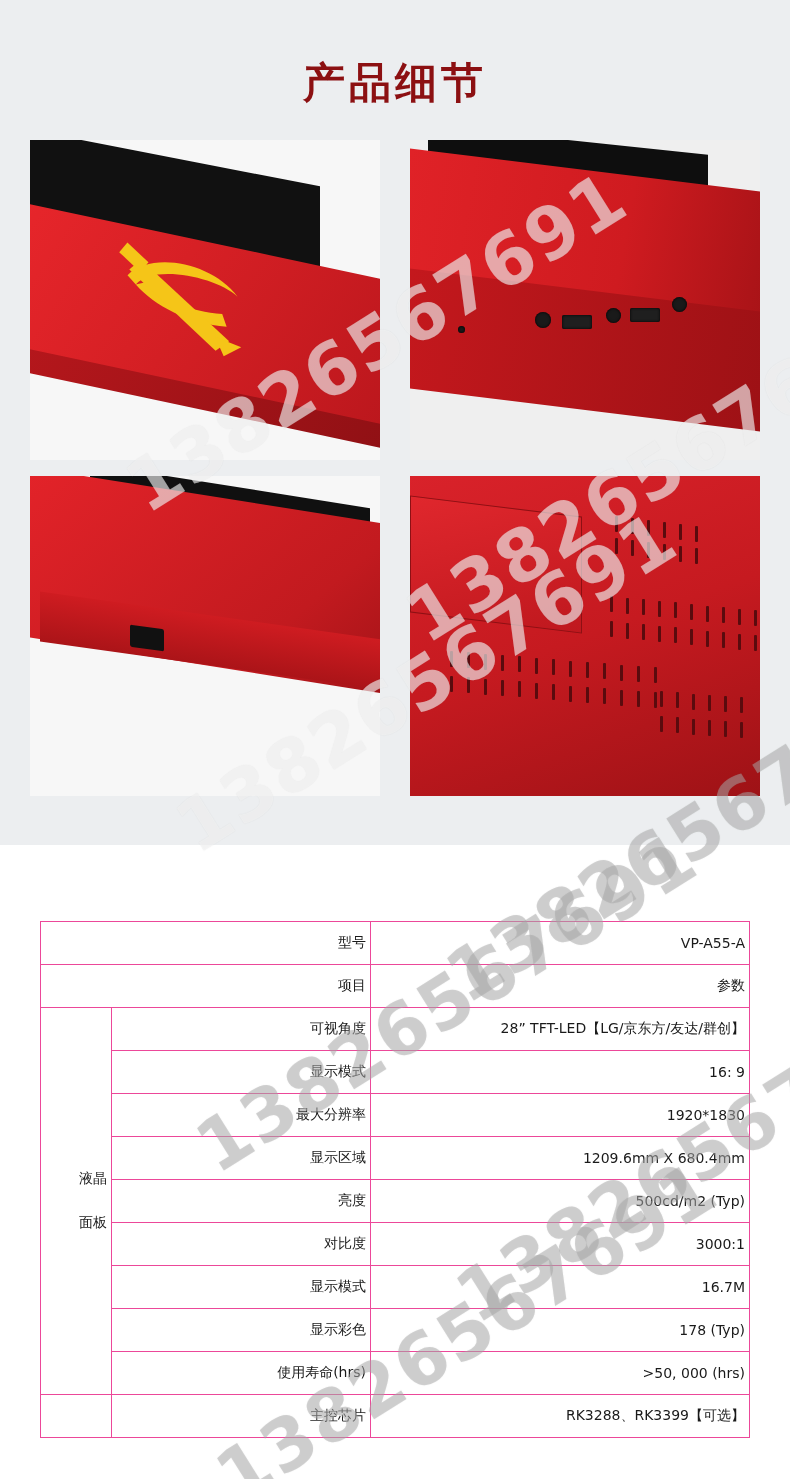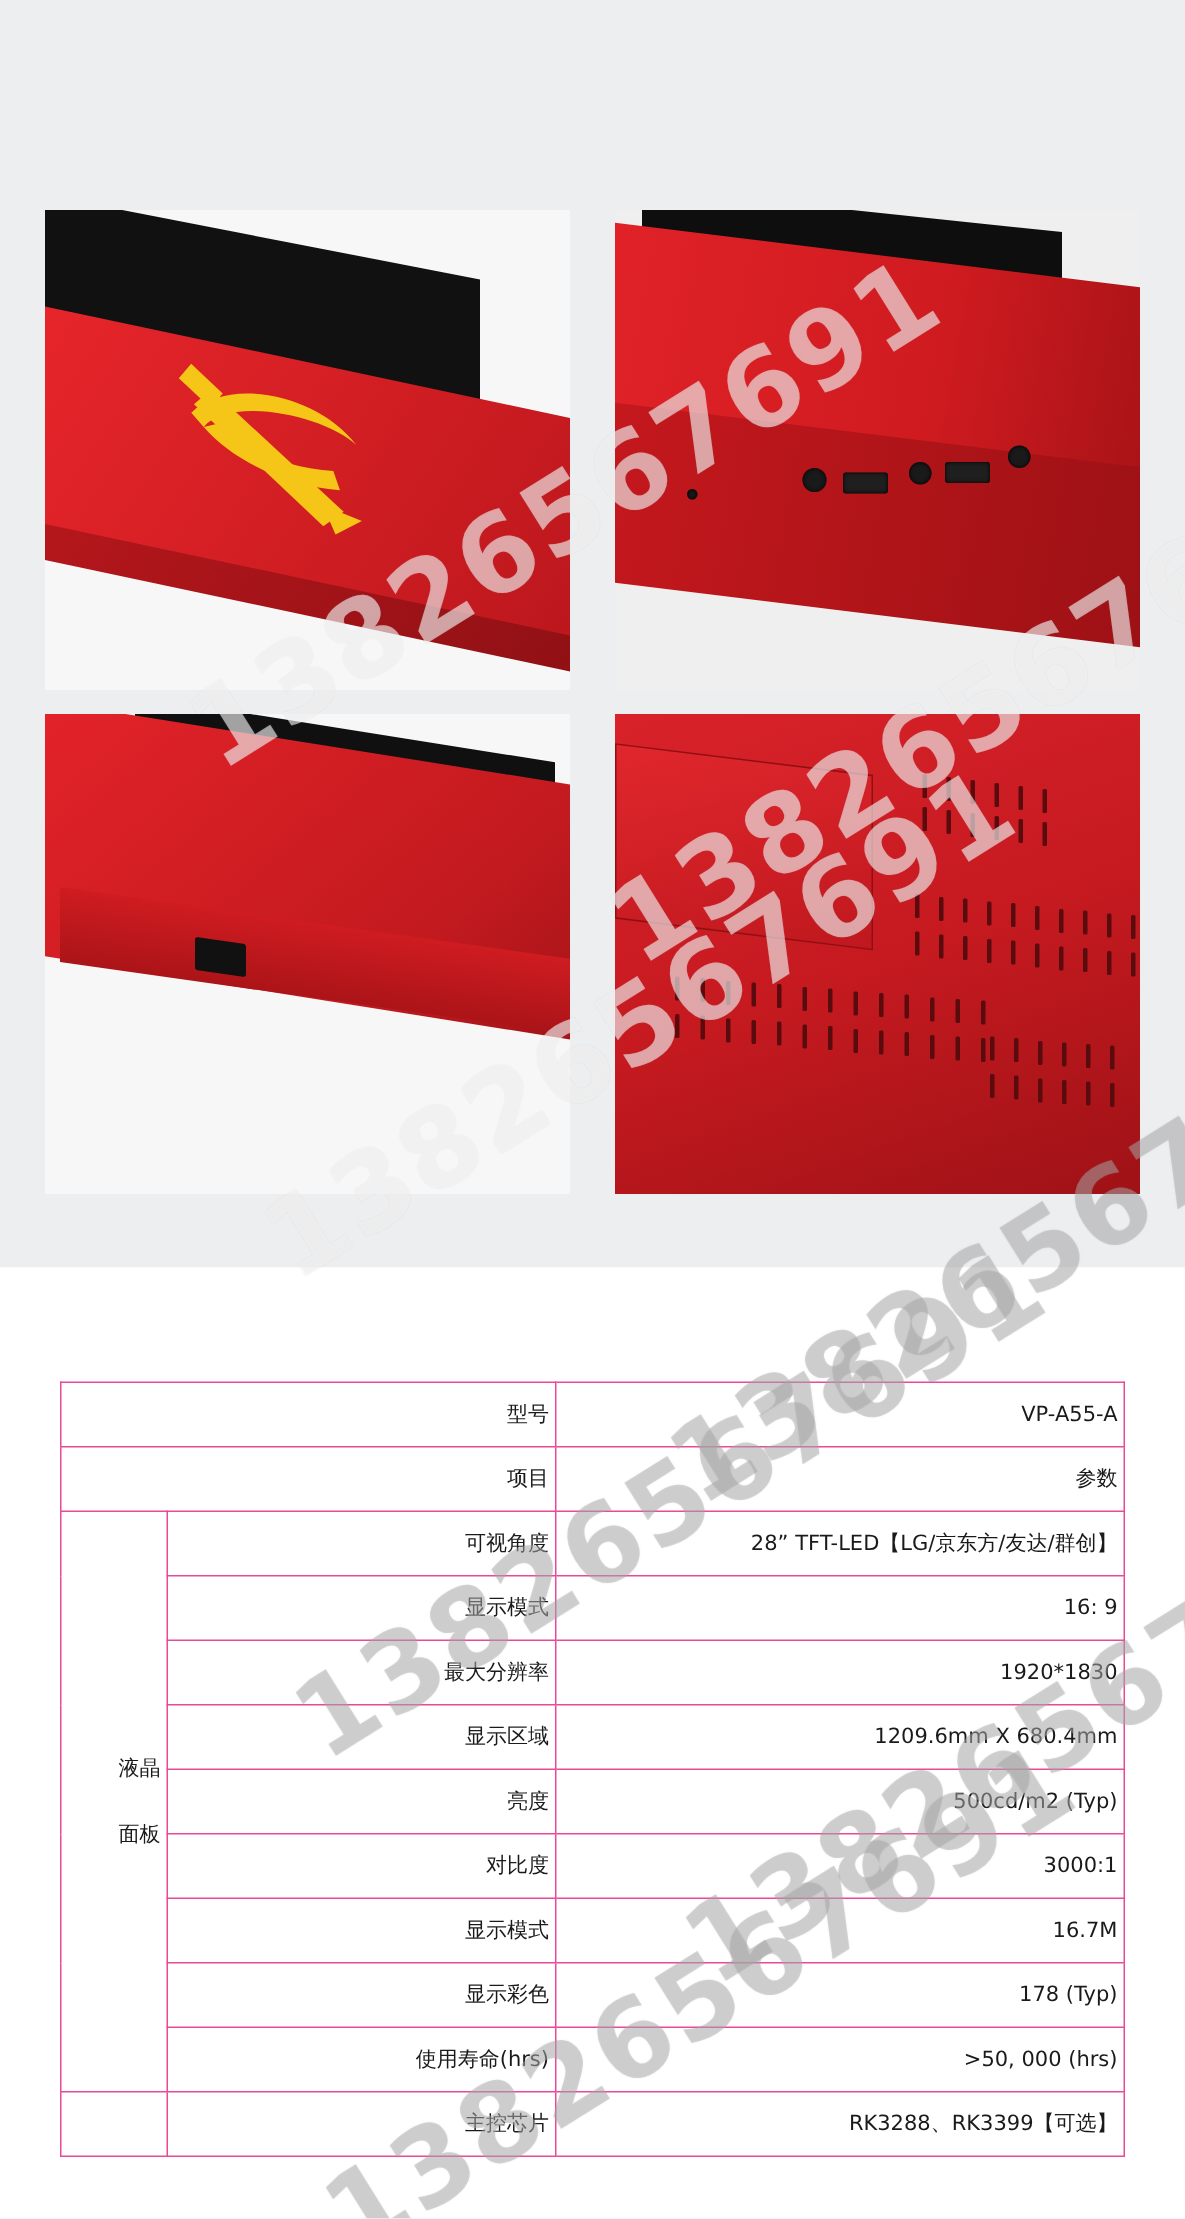--- a/index.html
+++ b/index.html
@@ -235,20 +235,21 @@
   }
   .wm-dark {
     color: rgba(170,170,170,0.40);
   }
 </style>
 </head>
 <body>
 
 <div class="details-section">
 
+  <div class="section-title">产品细节</div>
 
   <div class="photo-grid">
 
     <div class="photo-row">
 
       <div class="photo small">
         <div class="p1-bg"></div>
         <div class="p1-screen"></div>
         <div class="p1-body"></div>
         <div class="p1-edge"></div>

